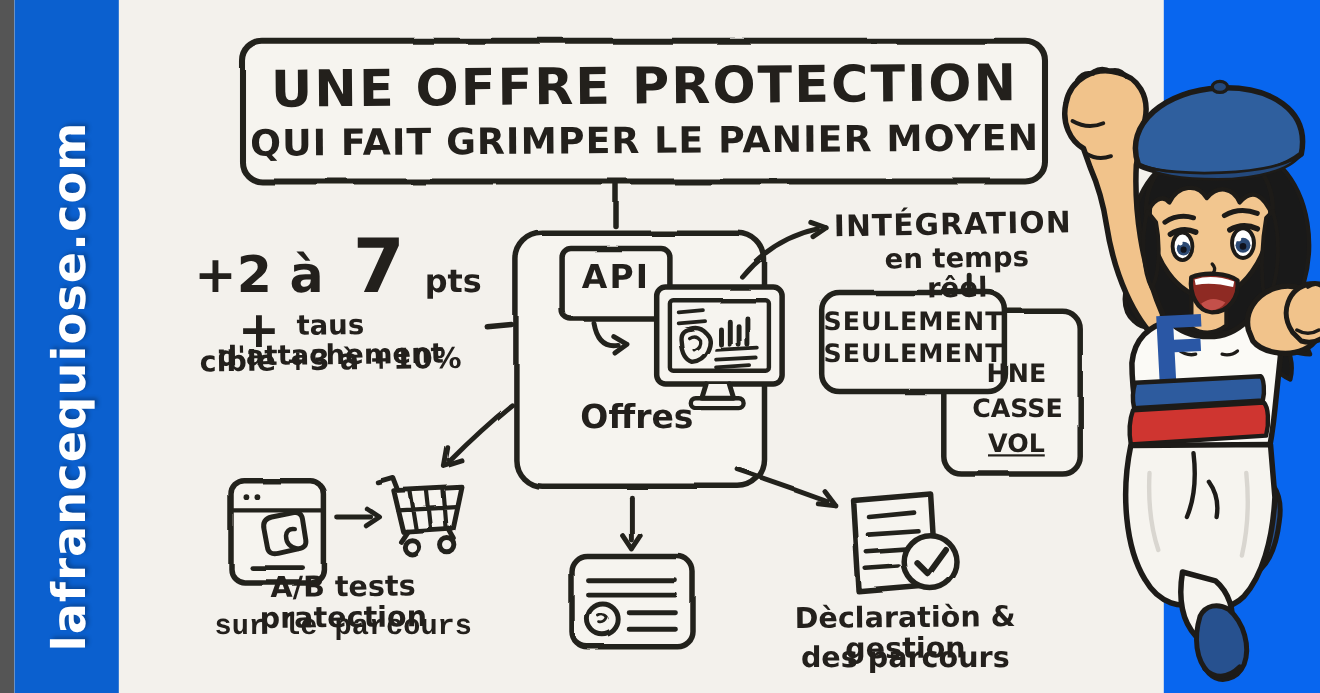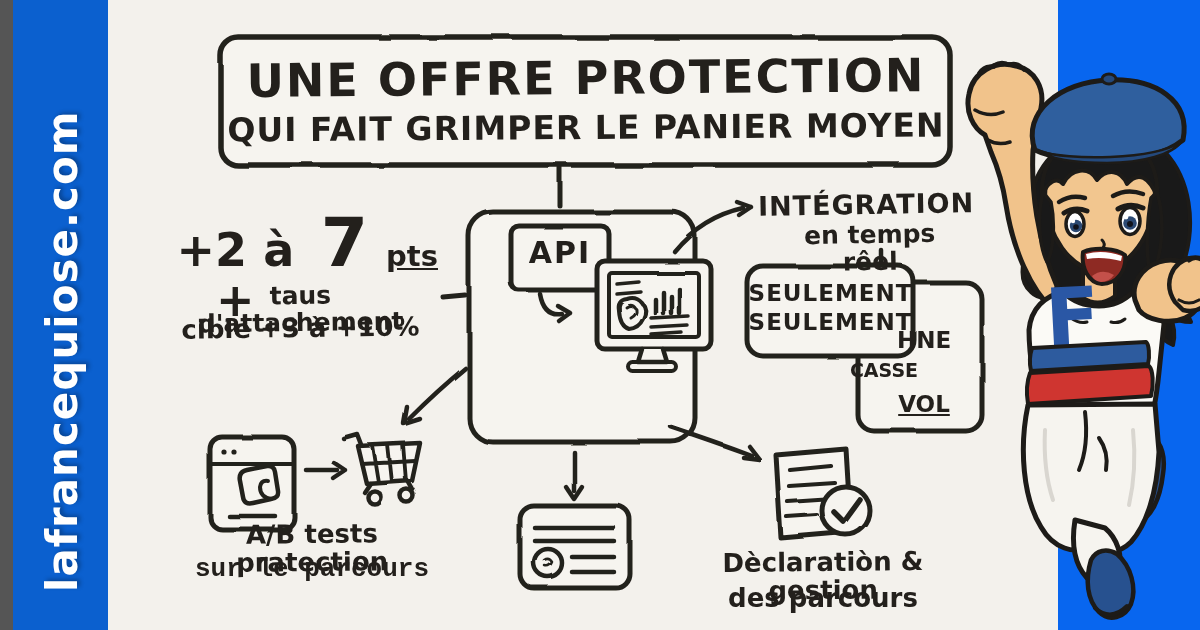--- a/index.html
+++ b/index.html
@@ -10,32 +10,32 @@
   .watermark{position:absolute;left:25px;bottom:38px;transform-origin:0 100%;
              transform:rotate(-90deg) translateY(100%);white-space:nowrap;
              font-size:42px;font-weight:bold;color:#ffffff;letter-spacing:1px;
              text-shadow:2px 3px 4px rgba(0,0,0,.28);}
   svg.sketch{position:absolute;left:0;top:0;z-index:2;}
   svg.mascot{position:absolute;left:0;top:0;z-index:5;}
   .txt{position:absolute;z-index:3;line-height:1.08;text-align:center;font-weight:bold;}
   #title1{left:208px;top:54px;width:730px;font-size:46px;letter-spacing:2px;transform:rotate(-.5deg);}
   #title2{left:208px;top:110px;width:730px;font-size:33px;letter-spacing:1px;transform:rotate(-.4deg);}
   #statbig{left:155px;top:206px;width:270px;display:flex;justify-content:center;align-items:baseline;gap:18px;}
-  #statbig .a{font-size:46px;} #statbig .b{font-size:68px;} #statbig .c{font-size:29px;text-decoration:underline;}
+  #statbig .a{font-size:46px;} #statbig .b{font-size:68px;} #statbig .c{font-size:29px;}
   #statsub1{left:150px;top:282px;width:275px;font-size:25px;transform:rotate(-.8deg);}
   #statsub2{left:160px;top:314px;width:255px;font-size:26px;transform:rotate(-.8deg);}
   #apilbl{left:498px;top:237px;width:98px;font-size:30px;letter-spacing:2px;}
   #offres1{left:462px;top:364px;width:208px;font-size:30px;}
   #offres2{left:458px;top:397px;width:216px;font-size:30px;}
   #integ1{left:745px;top:190px;width:215px;font-size:27px;letter-spacing:1px;transform:rotate(-1deg);}
   #integ2{left:768px;top:221px;width:178px;font-size:25px;transform:rotate(-1deg);}
   #rep1{left:735px;top:281px;width:165px;font-size:23px;letter-spacing:1px;}
   #rep2{left:735px;top:310px;width:165px;font-size:23px;letter-spacing:1px;}
   #hne1{left:858px;top:328px;width:106px;font-size:23px;}
-  #hne2{left:818px;top:360px;width:106px;font-size:19px;}
+  #hne2{left:859px;top:360px;width:106px;font-size:23px;}
   #hne3{left:858px;top:392px;width:106px;font-size:23px;text-decoration:underline;}
   #ab1{left:158px;top:520px;width:282px;font-size:26px;transform:rotate(-.6deg);}
   #ab2{left:158px;top:555px;width:282px;font-size:26px;font-family:Liberation Mono, monospace;}
   #claims1{left:660px;top:548px;width:300px;font-size:26px;transform:rotate(-.5deg);}
   #claims2{left:660px;top:584px;width:300px;font-size:26px;}
 </style>
 </head>
 <body>
 
 <div class="canvas">
@@ -148,20 +148,21 @@
 
   <div class="txt" id="statbig">
     <span class="a">+2 à +</span>
       <span class="b">7</span>
       <span class="c">pts</span>
   </div>
   <div class="txt" id="statsub1">taus d'attachement</div>
   <div class="txt" id="statsub2">cible +3 à +10%</div>
 
   <div class="txt" id="apilbl">API</div>
+  <div class="txt" id="offres1">Offres</div>
 
   <div class="txt" id="integ1">INTÉGRATION</div>
   <div class="txt" id="integ2">en temps rêel</div>
 
   <div class="txt" id="rep1">SEULEMENT</div>
   <div class="txt" id="rep2">SEULEMENT</div>
   <div class="txt" id="hne1">HNE</div>
   <div class="txt" id="hne2">CASSE</div>
   <div class="txt" id="hne3">VOL</div>
 

